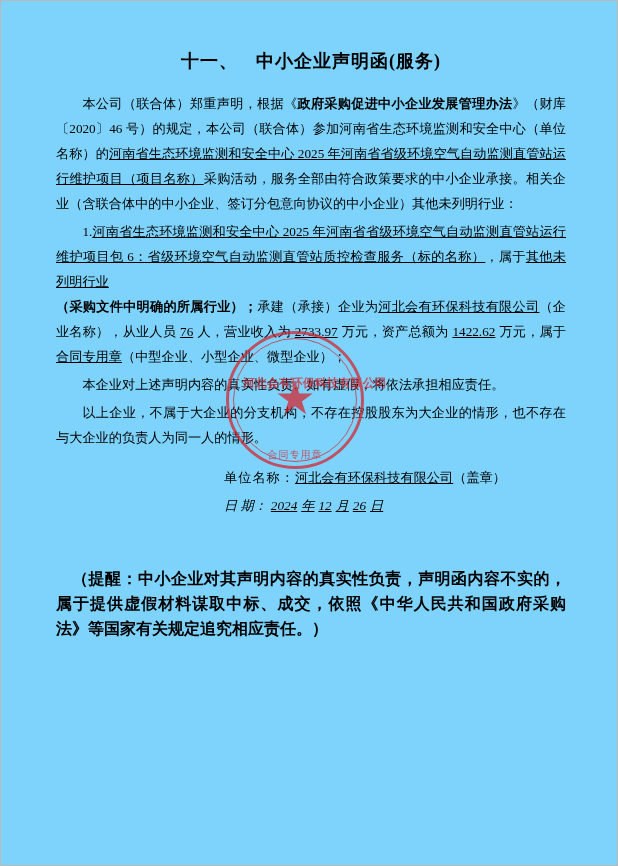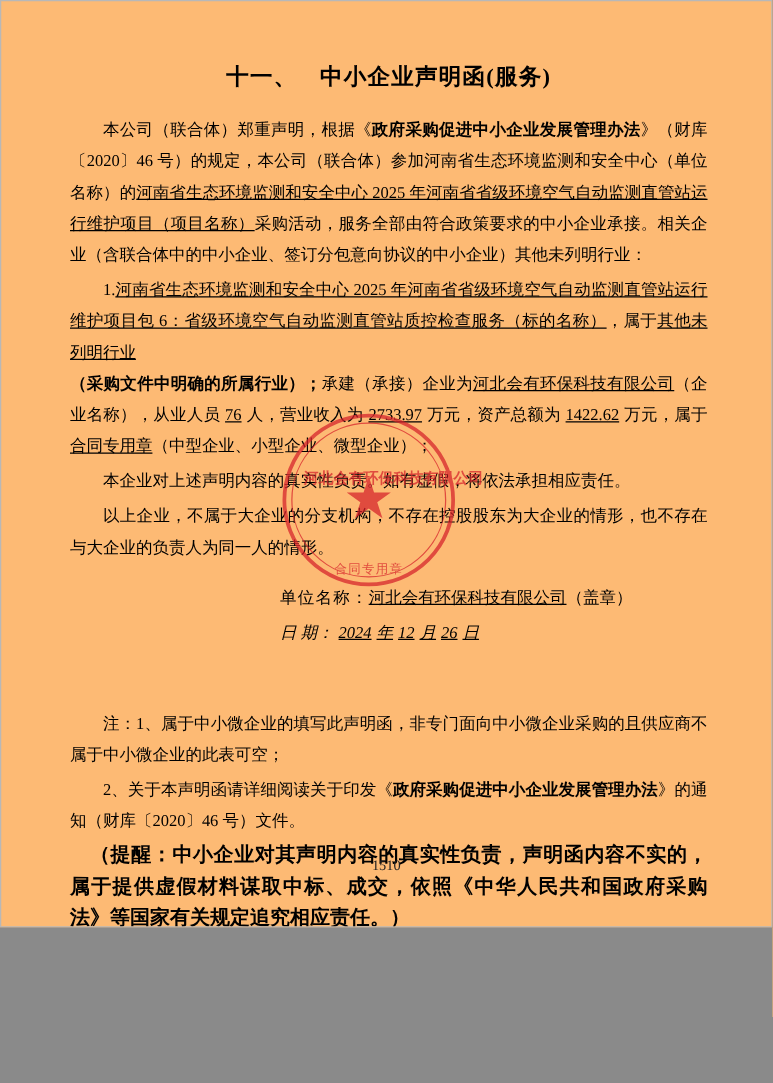--- a/index.html
+++ b/index.html
@@ -6,22 +6,22 @@
     margin: 0;
     padding: 0;
     background: #8a8a8a;
   }
   body {
     font-family: "Liberation Serif", "DejaVu Serif", serif;
   }
   .page {
     position: relative;
     width: 618px;
-    height: 742px;
-    background: #fdba74;
+    height: 866px;
+    background: #7dd3fc;
     border: 1px solid #b8b8b8;
     box-sizing: border-box;
     overflow: hidden;
   }
   .content {
     position: absolute;
     left: 55px;
     top: 48px;
     width: 510px;
   }
@@ -187,39 +187,32 @@
       <div class="sig-line">
         <span class="lbl">单位名称：</span><span class="u">河北会有环保科技有限公司</span><span>（盖章）</span>
       </div>
       <div class="date-line">
         <span class="lbl">日    期：</span><span class="u fill">2024</span><span class="u">年</span><span class="u fill">12</span><span class="u">月</span><span class="u fill">26</span><span class="u">日</span>
       </div>
     </div>
 
     <div class="spacer-big"></div>
 
-    <div class="note-block">
-      <p>注：1、属于中小微企业的填写此声明函，非专门面向中小微企业采购的且供应商不属于中小微企业的此表可空；</p>
-      <p>
-        <span>2、关于本声明函请详细阅读关于印发《</span><span class="b i">政府采购促进中小企业发展管理办法</span><span>》的通知（财库〔2020〕46 号）文件。</span>
-      </p>
-    </div>
 
     <div class="tip-block">
       <p>
         <span>（提醒：中小企业对其声明内容的真实性负责，声明函内容不实的，属于提供虚假材料谋取中标、成交，依照《</span><span class="b i">中华人民共和国政府采购法</span><span>》等国家有关规定追究相应责任。）</span>
       </p>
     </div>
 
   </div>
 
   <div class="seal">
     <div class="inner-ring"></div>
     <div class="seal-text">
       <span style="transform: rotate(-64deg) translate(0,-58px) rotate(64deg);">河北会有环保科技有限公司</span>
     </div>
     <div class="star">★</div>
     <div class="bottom-text">合同专用章</div>
   </div>
 
-  <div class="page-number">1510</div>
 
 </div>
 
 </body></html>

